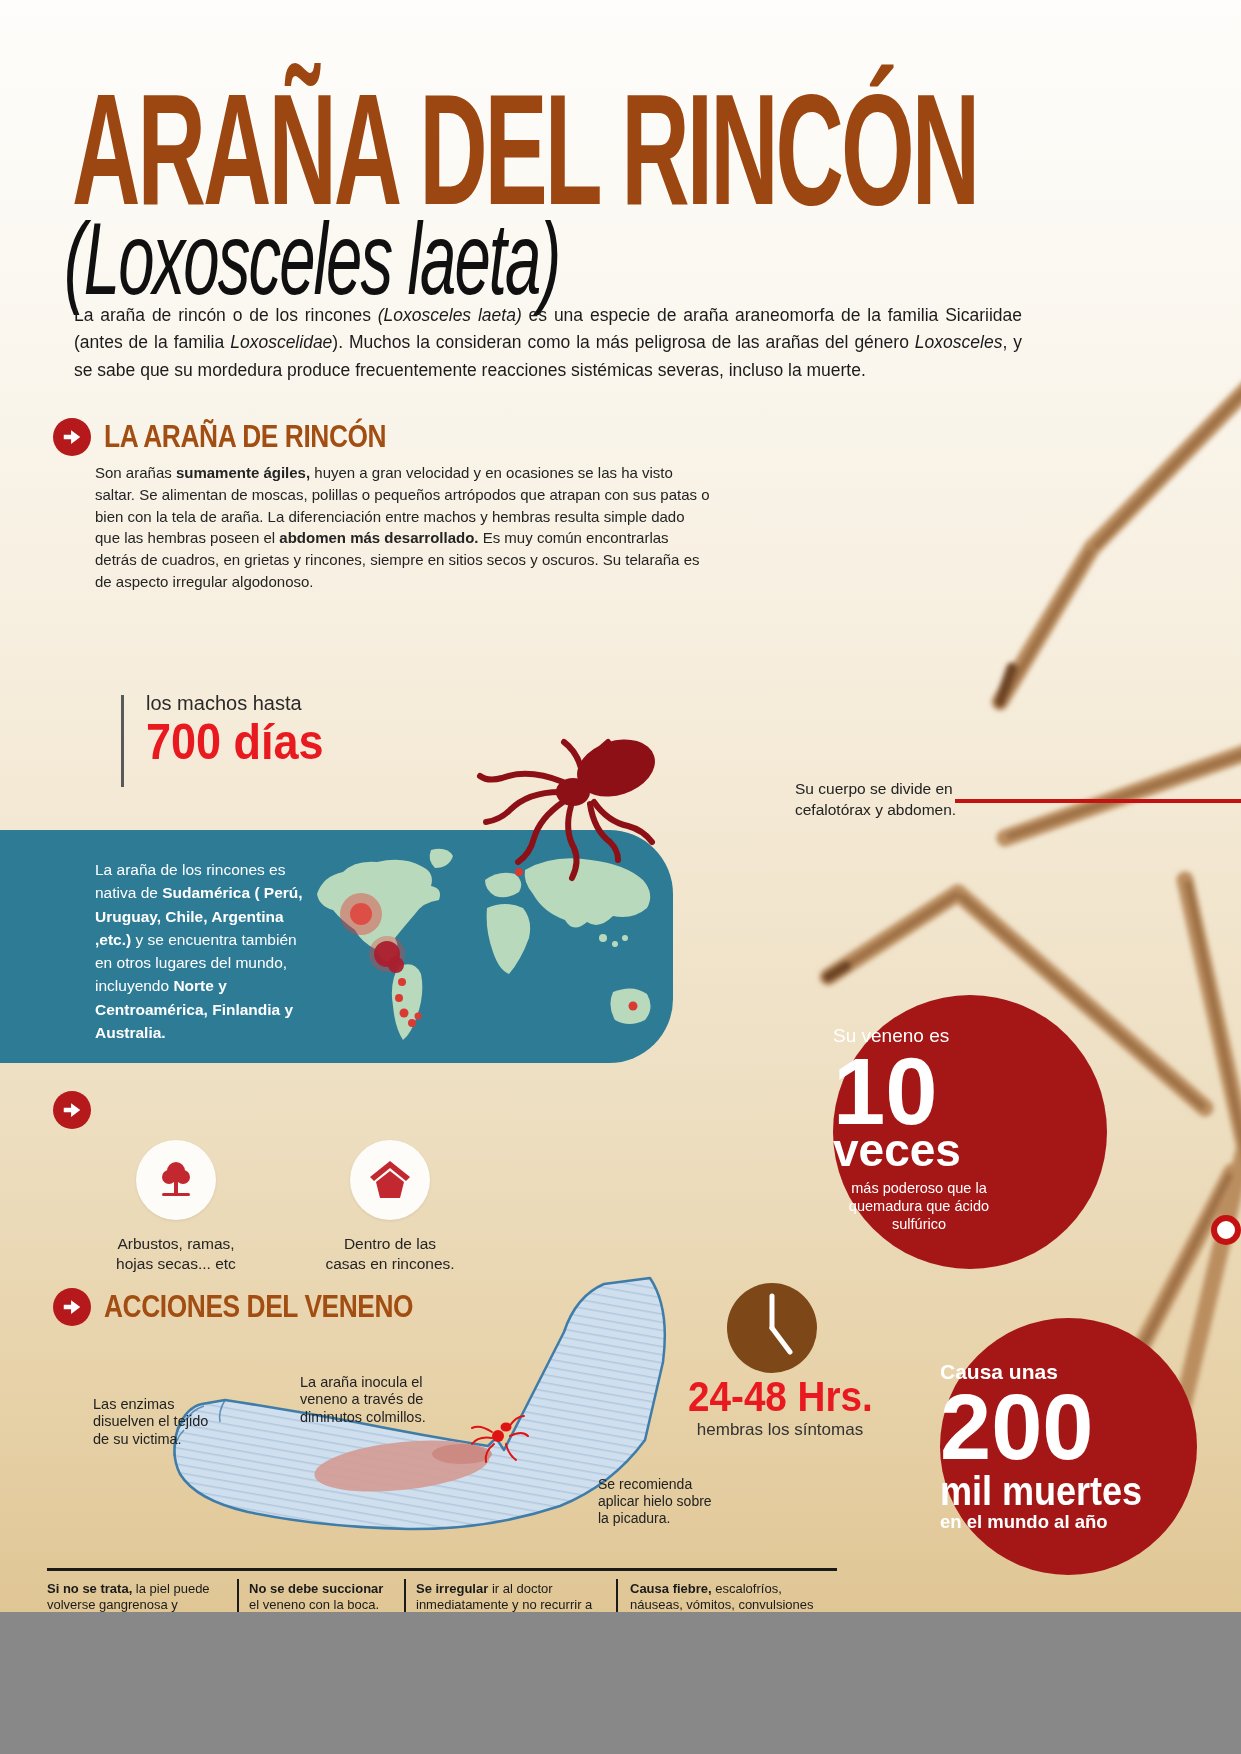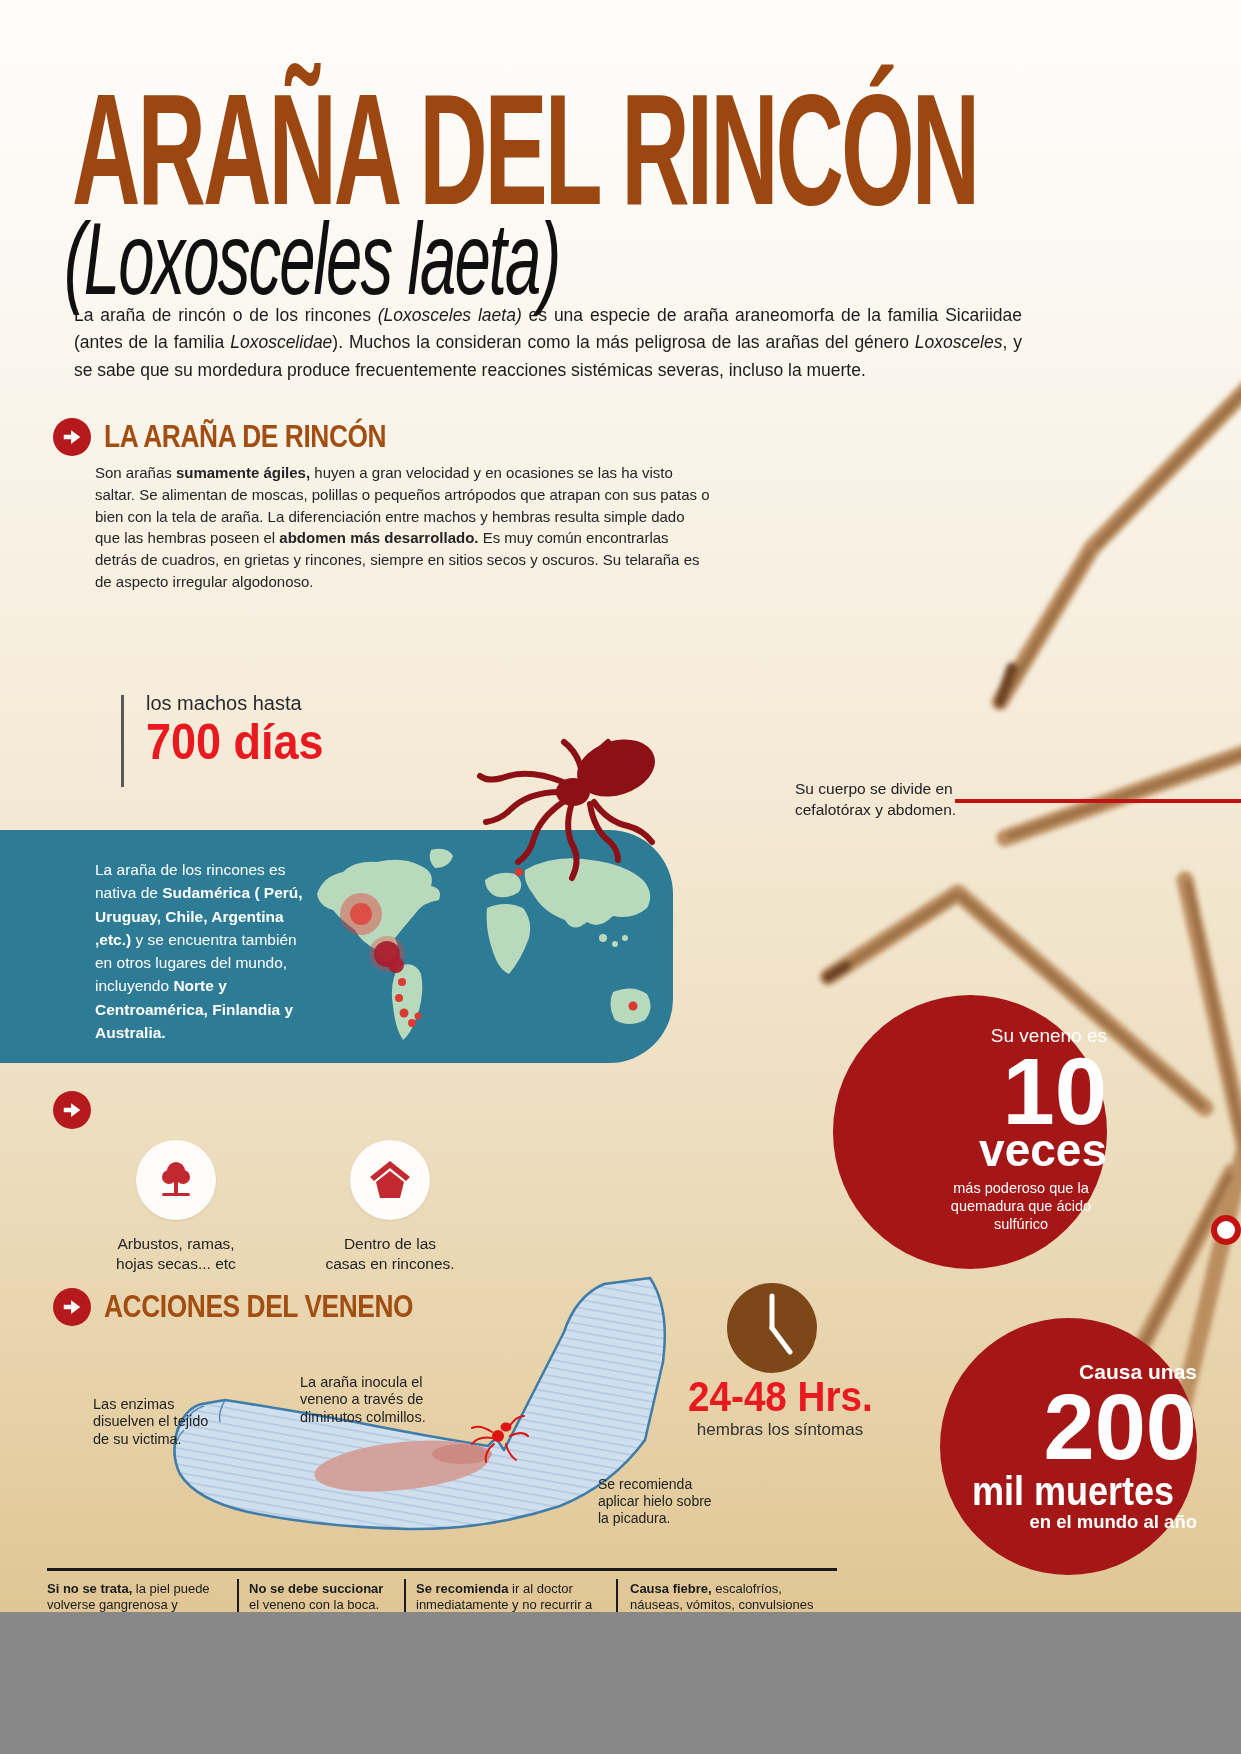--- a/index.html
+++ b/index.html
@@ -39,21 +39,21 @@
 
   .h2row{left:53px;top:1091px;}
   .h3row{left:53px;top:1288px;}
   .h1row{left:53px;top:418px;}
 
   .zones{left:83px;top:1140px;width:560px;display:flex;z-index:3;gap:28px;}
   .zone{width:186px;display:flex;flex-direction:column;align-items:center;}
   .zone-circle{width:80px;height:80px;border-radius:50%;background:#fdfcf9;box-shadow:0 1px 3px rgba(0,0,0,.08);display:flex;align-items:center;justify-content:center;}
   .zone-label{margin-top:14px;width:136px;text-align:center;font-size:15.5px;line-height:1.3;color:#242424;}
 
-  .badge{border-radius:50%;background:#a51616;color:#fff;text-align:center;z-index:3;display:flex;flex-direction:column;align-items:flex-end;}
+  .badge{border-radius:50%;background:#a51616;color:#fff;text-align:center;z-index:3;display:flex;flex-direction:column;align-items:flex-start;}
   .venom{left:833px;top:995px;width:274px;height:274px;padding-top:0;justify-content:center;}
   .venom .l1{font-size:19px;margin-top:-6px;}
   .venom .num{font-size:94px;font-weight:bold;line-height:.95;}
   .venom .unit{font-size:46px;font-weight:bold;line-height:.8;margin-top:-4px;}
   .venom .l2{font-size:14.5px;line-height:1.25;width:172px;margin-top:10px;}
   .deaths{left:940px;top:1318px;width:257px;height:257px;justify-content:center;}
   .deaths .l1{font-size:21px;font-weight:bold;}
   .deaths .num{font-size:92px;font-weight:bold;line-height:.95;}
   .deaths .l2{font-size:40px;font-weight:bold;line-height:1;}
   .deaths .l3{font-size:18.5px;font-weight:bold;line-height:1.2;}
@@ -312,21 +312,21 @@
     <div class="num">200</div>
     <div class="l2"><span class="cx90">mil muertes</span></div>
     <div class="l3">en el mundo al año</div>
   </div>
 
   <div class="abs advice">
     <div class="advice-rule"></div>
     <div class="advice-cols">
       <div class="advice-col ac1"><span class="b">Si no se trata,</span><span> la piel puede volverse gangrenosa y convertirse en una especie de cráter necrosado.</span></div>
       <div class="advice-col ac2"><span class="b">No se debe succionar</span><span> el veneno con la boca.</span></div>
-      <div class="advice-col ac3"><span class="b">Se recomienda</span><span> ir al doctor inmediatamente y no recurrir a remedios caseros.</span></div>
+      <div class="advice-col ac3"><span class="b">Se irregular</span><span> ir al doctor inmediatamente y no recurrir a remedios caseros.</span></div>
       <div class="advice-col ac4"><span class="b">Causa fiebre,</span><span> escalofríos, náuseas, vómitos, convulsiones y dolor en las articulaciones.</span></div>
     </div>
   </div>
 
   <div class="abs footer">
     <span class="lab">INFOGRAFÍA:</span>
     <span class="cred">Franco Poma Sánchez</span>
   </div>
 
 </div>

